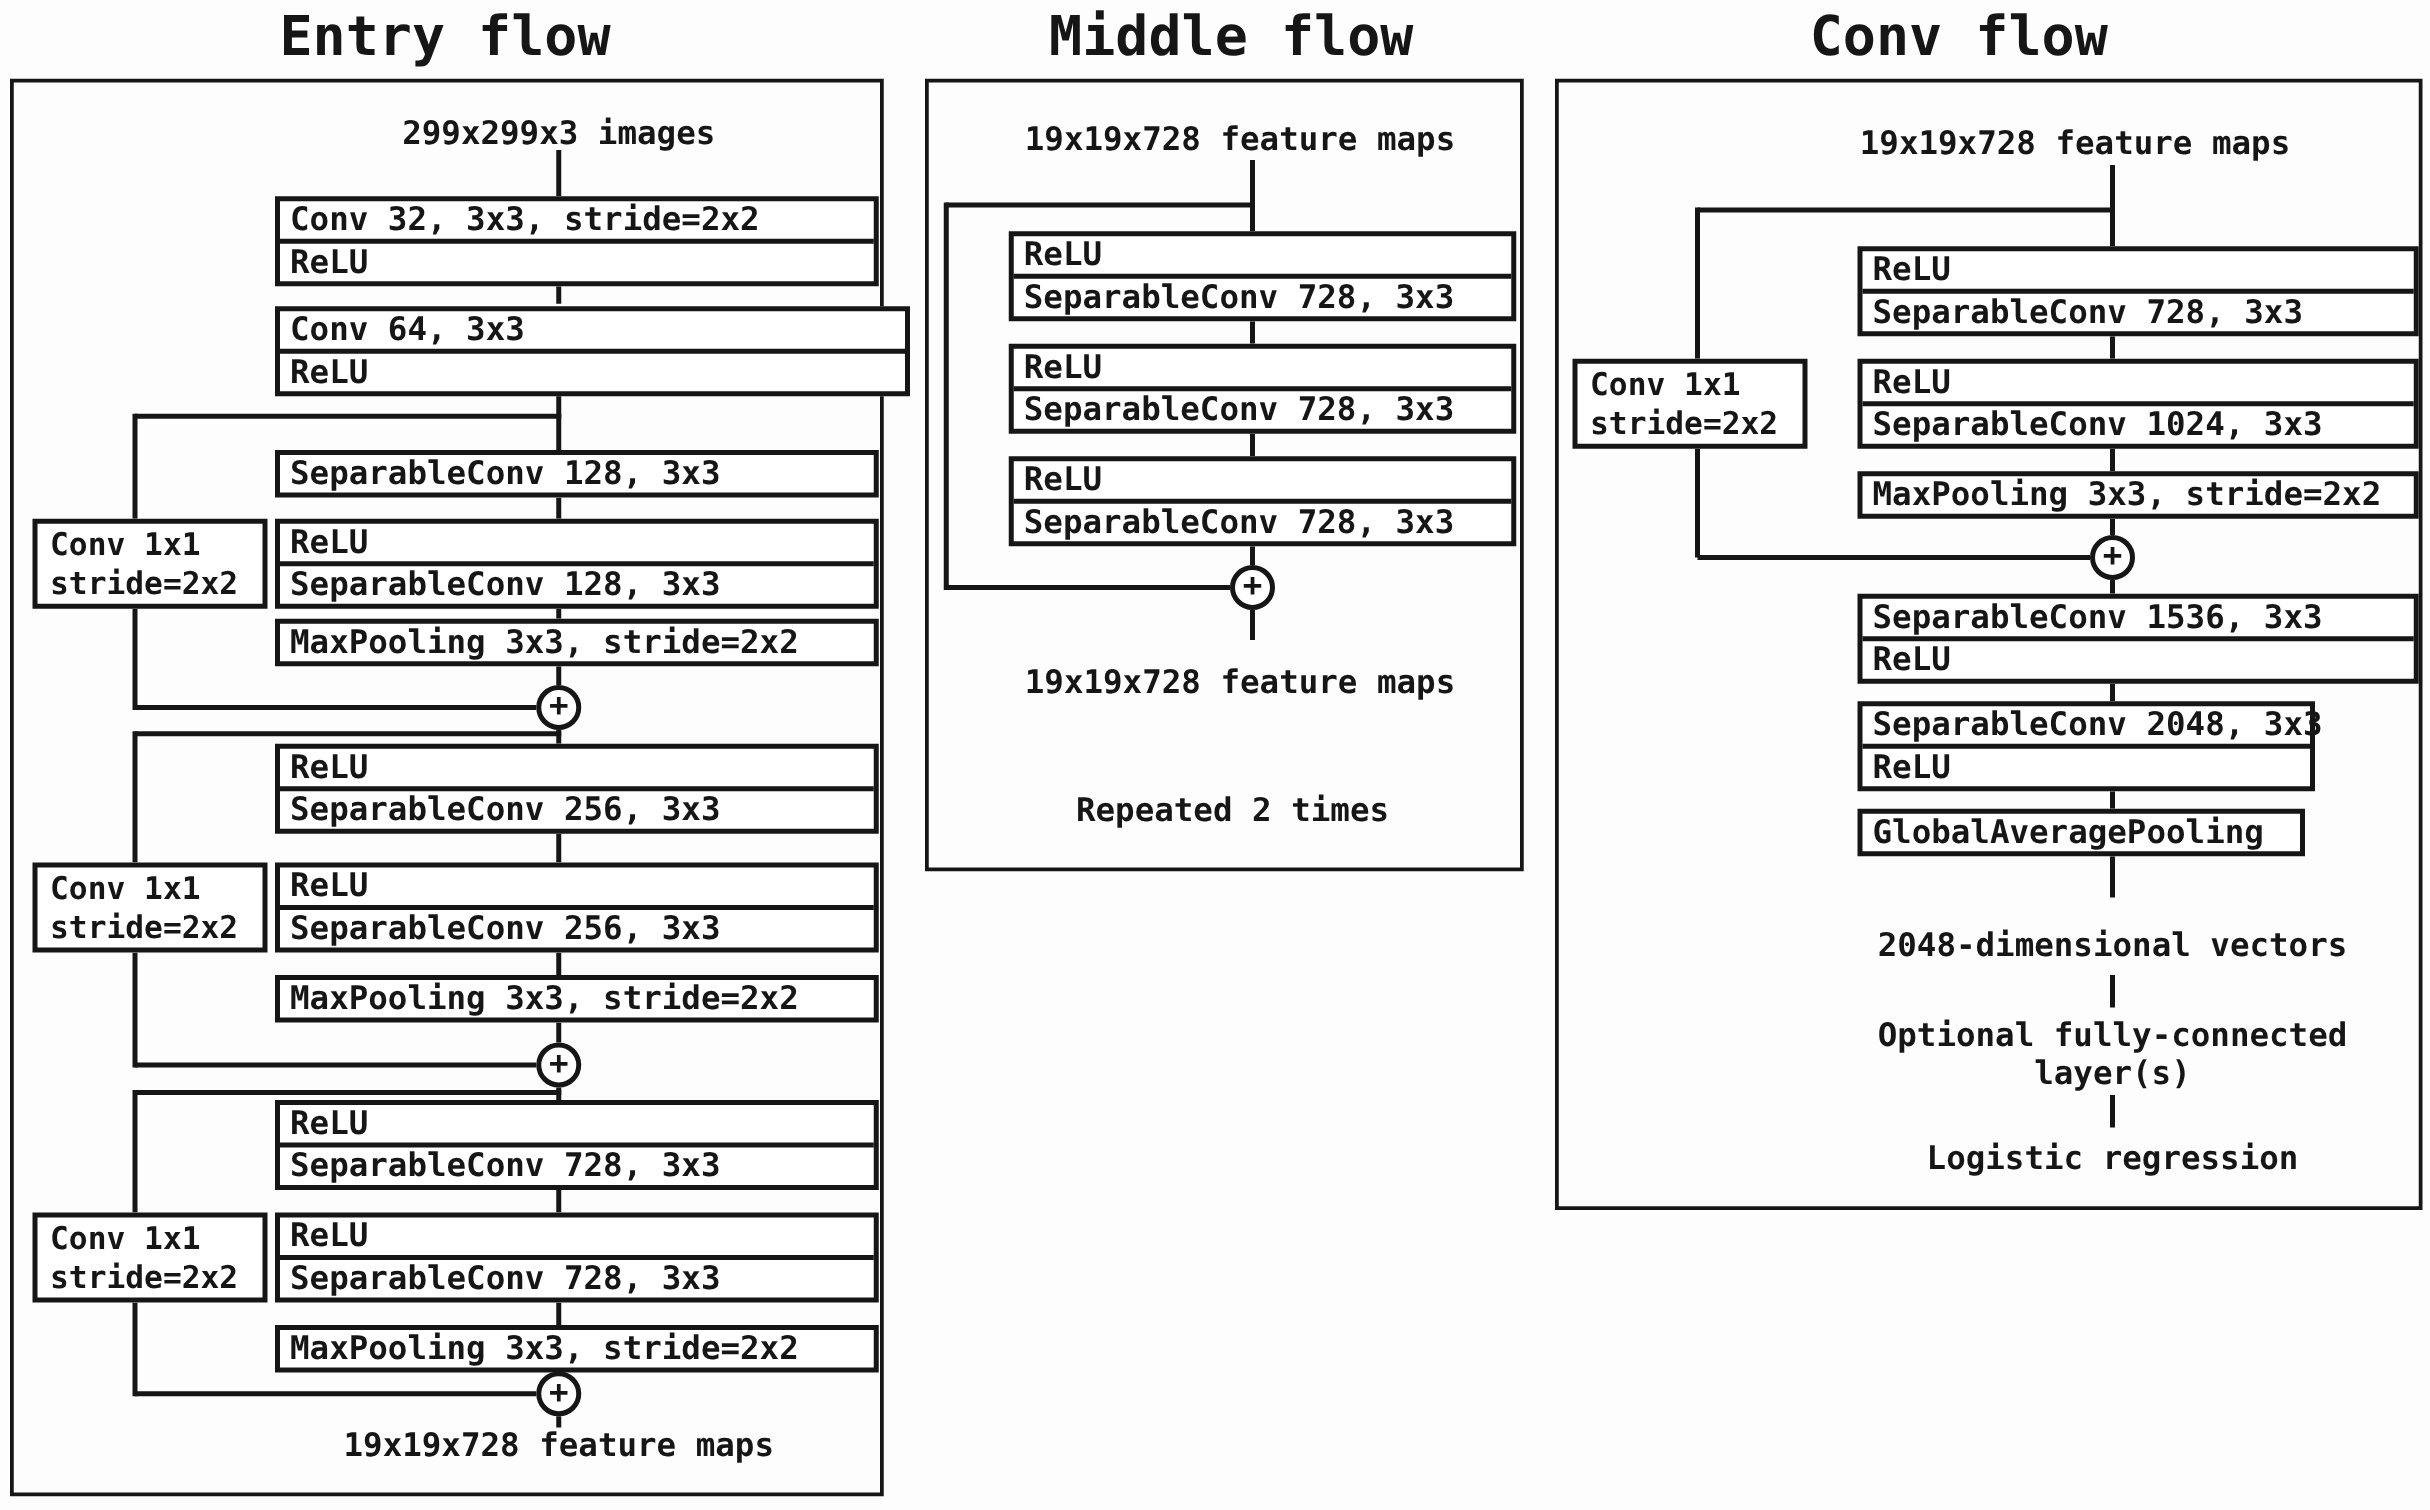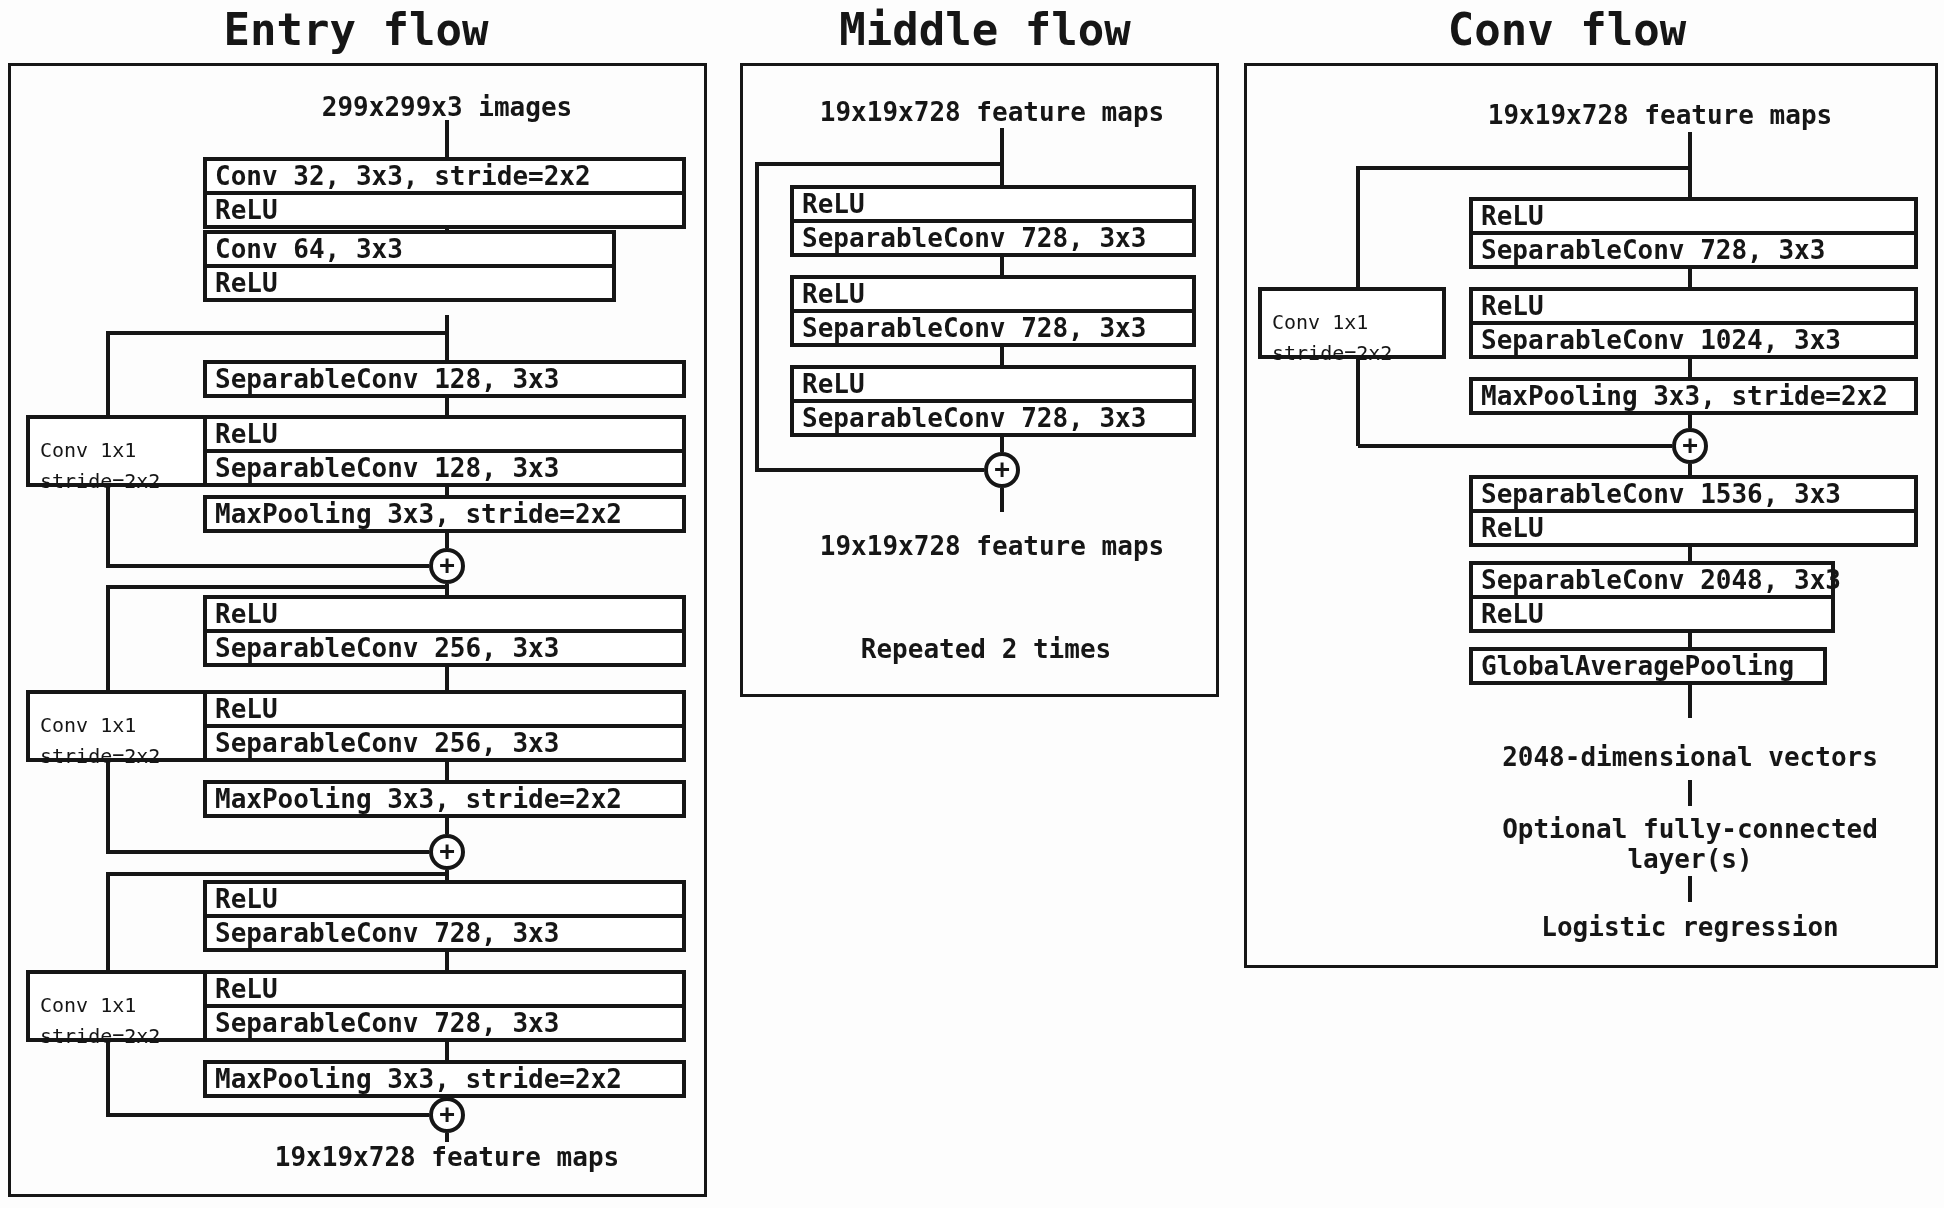--- a/index.html
+++ b/index.html
@@ -2,25 +2,25 @@
 <html style="--ink: #161616; --bg: #fdfdfd;"><head>
 <meta charset="utf-8">
 <style>
   :root { --ink:#161616; --bg:#fdfdfd; }
   html,body { margin:0; padding:0; background:var(--bg); }
   .diagram { position:relative; width:1944px; height:1208px; background:var(--bg);
              font-family:"DejaVu Sans Mono","Liberation Mono",monospace; color:var(--ink); }
   .flow-title { position:absolute; width:400px; text-align:center;
                 font-size:44px; font-weight:700; white-space:nowrap; }
   .outer { position:absolute; border:3px solid var(--ink); background:transparent; box-sizing:border-box; }
-  .box   { position:absolute; border:4px solid var(--ink); background:#fff; box-sizing:border-box; }
+  .box   { position:absolute; border:4px solid var(--ink); background:#fff; box-sizing:border-box;margin-left:17px; }
   .row   { height:30px; line-height:30px; padding-left:8px; font-size:26px; font-weight:700; white-space:nowrap; }
   .row + .row { border-top:4px solid var(--ink); }
   .sidebox { position:absolute; border:4px solid var(--ink); background:#fff; box-sizing:border-box;
-             width:188px; height:72px; padding:16px 0 0 10px; font-size:20px; font-weight:400; line-height:31px; white-space:nowrap; }
+             width:188px; height:72px; padding:1px 0 0 10px; font-size:25px; font-weight:700; line-height:31px; white-space:nowrap; }
   .vline { position:absolute; width:4px; background:var(--ink); }
   .hline { position:absolute; height:4px; background:var(--ink); }
   .plus  { position:absolute; width:36px; height:36px; border:4px solid var(--ink); border-radius:50%;
            background:#fff; box-sizing:border-box; text-align:center; font-size:26px; font-weight:700; line-height:26px; }
   .ctext { position:absolute; width:400px; text-align:center; font-size:26px; font-weight:700; white-space:nowrap; }
   .ctext2 { position:absolute; width:440px; text-align:center; font-size:26px; font-weight:700; line-height:30px; }
 </style>
 </head>
 <body>
 
@@ -69,21 +69,21 @@
   </div>
   <div class="sidebox" style="left:26px;top:970px">
     <div>Conv 1x1</div>
     <div>stride=2x2</div>
   </div>
 
   <div class="box" style="left:203px;top:157px;width:483px">
     <div class="row">Conv 32, 3x3, stride=2x2</div>
     <div class="row">ReLU</div>
   </div>
-  <div class="box" style="left:203px;top:230px;width:413px">
+  <div class="box" style="left:203px;top:245px;width:508px">
     <div class="row">Conv 64, 3x3</div>
     <div class="row">ReLU</div>
   </div>
   <div class="box" style="left:203px;top:360px;width:483px">
     <div class="row">SeparableConv 128, 3x3</div>
   </div>
   <div class="box" style="left:203px;top:415px;width:483px">
     <div class="row">ReLU</div>
     <div class="row">SeparableConv 128, 3x3</div>
   </div>

